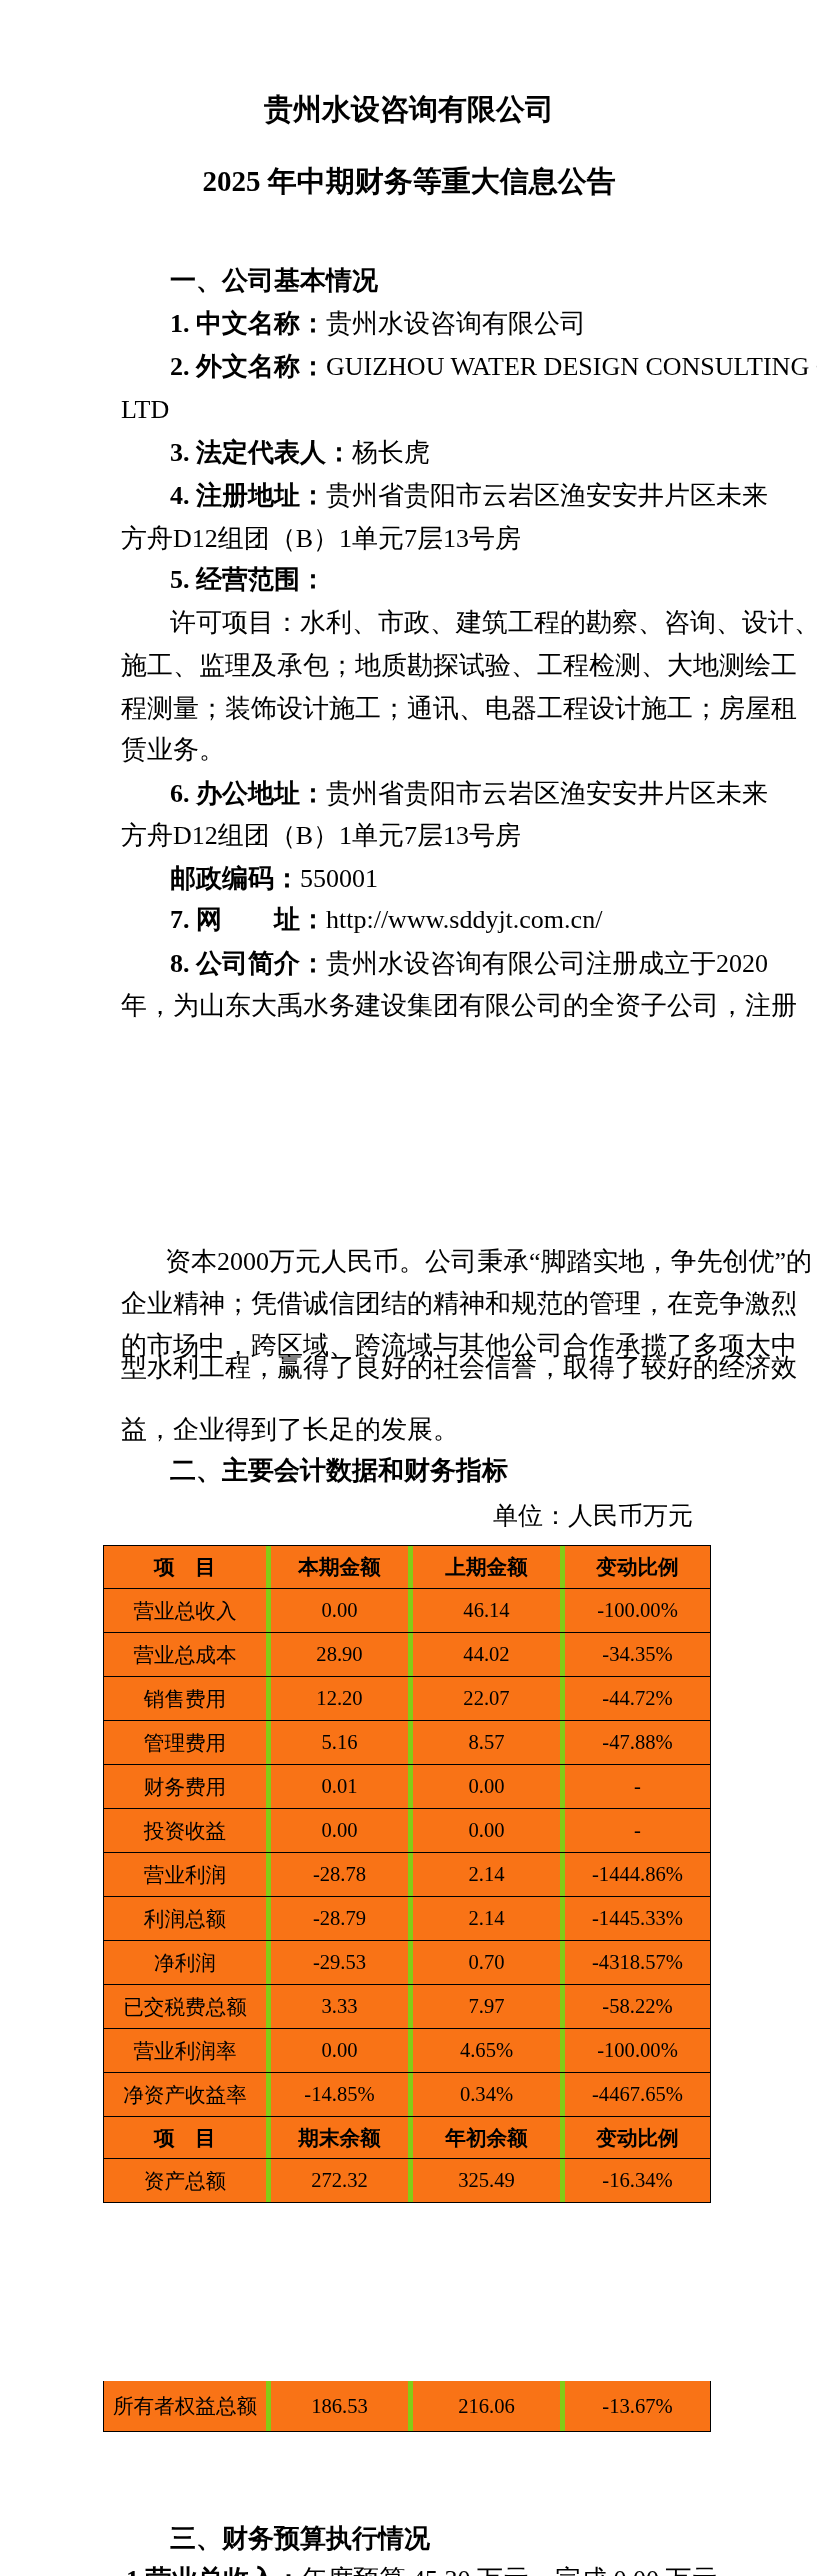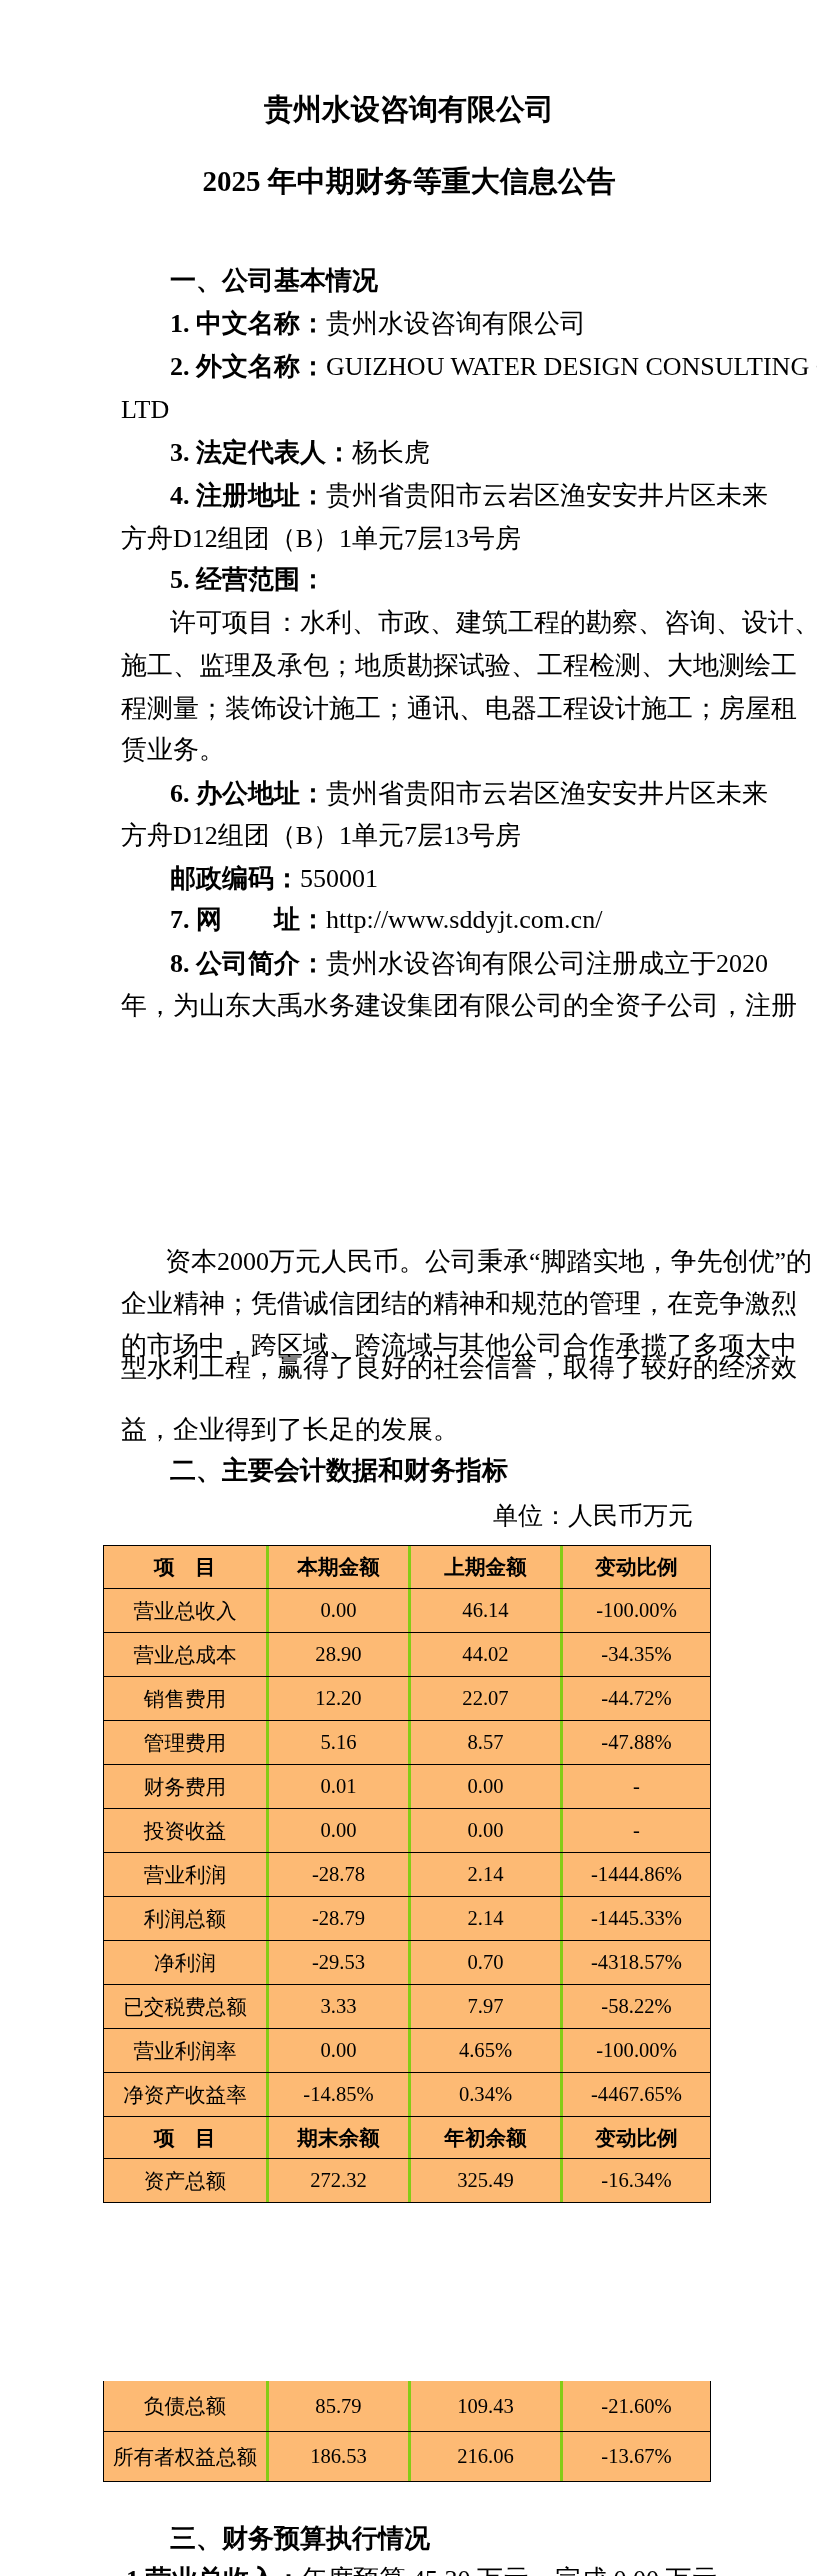--- a/index.html
+++ b/index.html
@@ -9,29 +9,29 @@
   }
   .abs{position:absolute;white-space:nowrap;}
   .title{left:0;right:0;text-align:center;font-size:29px;font-weight:bold;line-height:32px;}
   .ln{font-size:26px;line-height:26px;}
   .flush{left:121px;}
   .indent{left:170px;}
   .b{font-weight:bold;}
   .heading{font-weight:bold;}
   .unit{font-size:25px;right:125px;text-align:right;}
   
-  .ftable{position:absolute;left:103px;width:608px;border:1.5px solid #000;box-sizing:border-box;background:#fdba74;}
+  .ftable{position:absolute;left:103px;width:608px;border:1.5px solid #000;box-sizing:border-box;background:#f97316;}
   .ftable2{border-top:none;}
   .trow{display:flex;width:100%;box-sizing:border-box;}
   .trow + .trow{border-top:1.5px solid #000;}
   .cell{
     box-sizing:border-box;display:flex;align-items:center;justify-content:center;
     font-size:20.6px;overflow:hidden;
   }
-  .cell + .cell{border-left:3px solid #84cc16;}
+  .cell + .cell{border-left:5px solid #84cc16;}
   .c0{width:162px;}
   .c1{width:142px;}
   .c2{width:152px;}
   .c3{flex:1;}
   .h85{height:42px;}
   .h86{height:44px;}
   .h98{height:50px;}
   .thead .cell{font-weight:bold;}
 </style>
 </head>
@@ -165,26 +165,20 @@
   <div class="trow h86">
     <div class="cell c0">资产总额</div>
     <div class="cell c1">272.32</div>
     <div class="cell c2">325.49</div>
     <div class="cell c3">-16.34%</div>
   </div>
 </div>
 
 <div class="ftable ftable2" style="top:2381px;">
   <div class="trow h98">
-    <div class="cell c0">负债总额</div>
-    <div class="cell c1">85.79</div>
-    <div class="cell c2">109.43</div>
-    <div class="cell c3">-21.60%</div>
-  </div>
-  <div class="trow h98">
     <div class="cell c0">所有者权益总额</div>
     <div class="cell c1">186.53</div>
     <div class="cell c2">216.06</div>
     <div class="cell c3">-13.67%</div>
   </div>
 </div>
 
 <div class="abs ln indent heading" style="top:2526px;">三、财务预算执行情况</div>
 <div class="abs ln flush" style="top:2567px;left:126px;"><span class="b">1.营业总收入：</span><span>年度预算 45.30 万元，完成 0.00 万元。</span></div>
 

